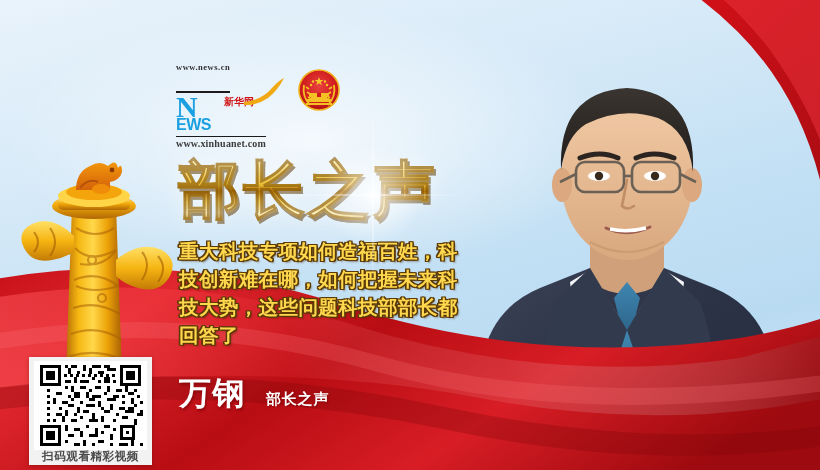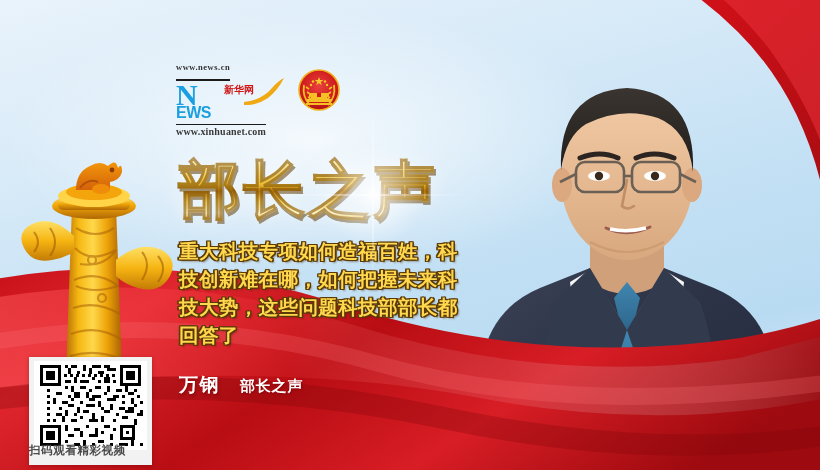--- a/index.html
+++ b/index.html
@@ -20,21 +20,21 @@
   .mtn{position:absolute;bottom:0;pointer-events:none;opacity:.55;}
   .mtn svg{display:block;}
   
   .ribbon{position:absolute;pointer-events:none;}
   .rb-top{right:-10px;top:-80px;width:360px;height:300px;}
   .rb-bottom{left:-20px;bottom:-30px;width:880px;height:260px;}
   
   .logos{position:absolute;left:176px;top:56px;display:flex;align-items:center;gap:26px;}
   .logo-xinhua{position:relative;width:96px;height:68px;}
   .xh-top{font-size:8.5px;letter-spacing:.5px;color:#2f2f2f;font-weight:700;line-height:10px;
-          border-bottom:2px solid #1b1b1b;display:inline-block;padding-bottom:7px;font-family:"Liberation Serif",serif;}
+          border-bottom:2px solid #1b1b1b;display:inline-block;padding-bottom:19px;font-family:"Liberation Serif",serif;}
   .xh-mid{display:flex;align-items:flex-start;margin-top:1px;}
   .xh-N{font-size:30px;font-weight:900;color:#1a9fe0;line-height:26px;font-family:"Liberation Serif",serif;letter-spacing:-1px;}
   .xh-cn{font-size:10px;font-weight:900;color:#cf1717;line-height:16px;margin-left:13px;letter-spacing:0px;
          font-family:"Liberation Sans",sans-serif;}
   .xh-EWS{font-size:16px;font-weight:900;color:#1a9fe0;line-height:17px;font-family:Liberation Sans, sans-serif;
           margin-top:-4px;letter-spacing:-.5px;}
   .xh-bot{font-size:10px;color:#3a3a3a;font-weight:700;border-top:1.5px solid #1b1b1b;
           display:inline-block;margin-top:1px;padding-top:1px;letter-spacing:.2px;font-family:"Liberation Serif",serif;}
   .xh-swoosh{position:absolute;right:-14px;top:20px;width:44px;height:30px;}
   .logo-gov{display:flex;align-items:center;gap:10px;}
@@ -75,34 +75,34 @@
     font-family:"DejaVu Sans","Liberation Sans",sans-serif;
     color:#ffd84d;
     text-shadow:
       -1.4px 0 #5b3a06, 1.4px 0 #5b3a06, 0 -1.4px #5b3a06, 0 1.4px #5b3a06,
       -1.4px -1.4px #5b3a06, 1.4px -1.4px #5b3a06, -1.4px 1.4px #5b3a06, 1.4px 1.4px #5b3a06,
       2px 2px 2px rgba(60,35,0,.45);
   }
   
   .speaker{position:absolute;left:179px;top:372px;width:330px;}
   .sp-row{display:flex;align-items:baseline;gap:20px;}
-  .sp-name{font-size:19px;font-weight:900;color:#ffffff;letter-spacing:1.5px;
+  .sp-name{font-size:32px;font-weight:900;color:#ffffff;letter-spacing:1.5px;
            font-family:"DejaVu Sans","Liberation Sans",sans-serif;
            text-shadow:1px 2px 3px rgba(110,0,0,.65);}
   .sp-role{font-size:15px;font-weight:700;color:#ffffff;letter-spacing:.8px;
            font-family:"DejaVu Sans","Liberation Sans",sans-serif;
            text-shadow:1px 1px 2px rgba(110,0,0,.6);}
   .sp-sub{margin-top:7px;font-size:17px;font-weight:700;color:#ffffff;letter-spacing:.6px;
           font-family:"DejaVu Sans","Liberation Sans",sans-serif;
           text-shadow:1px 1px 3px rgba(110,0,0,.6);}
   
   .qr-box{position:absolute;left:29px;top:357px;width:123px;height:108px;
           background:#f2f2f2;box-shadow:0 1px 4px rgba(90,0,0,.35);}
   .qr-img{position:absolute;left:5px;top:4px;width:113px;height:89px;background:#fff;}
-  .qr-cap{position:absolute;left:0;bottom:7px;width:123px;
+  .qr-cap{position:absolute;left:0;bottom:1px;width:123px;text-align:center;
           font-size:11.5px;color:#4a4a4a;letter-spacing:.6px;font-weight:700;
           font-family:"DejaVu Sans","Liberation Sans",sans-serif;}
   
   .portrait{position:absolute;right:28px;bottom:0;width:330px;height:440px;}
 </style>
 </head>
 <body>
 
 <div id="poster">
 

